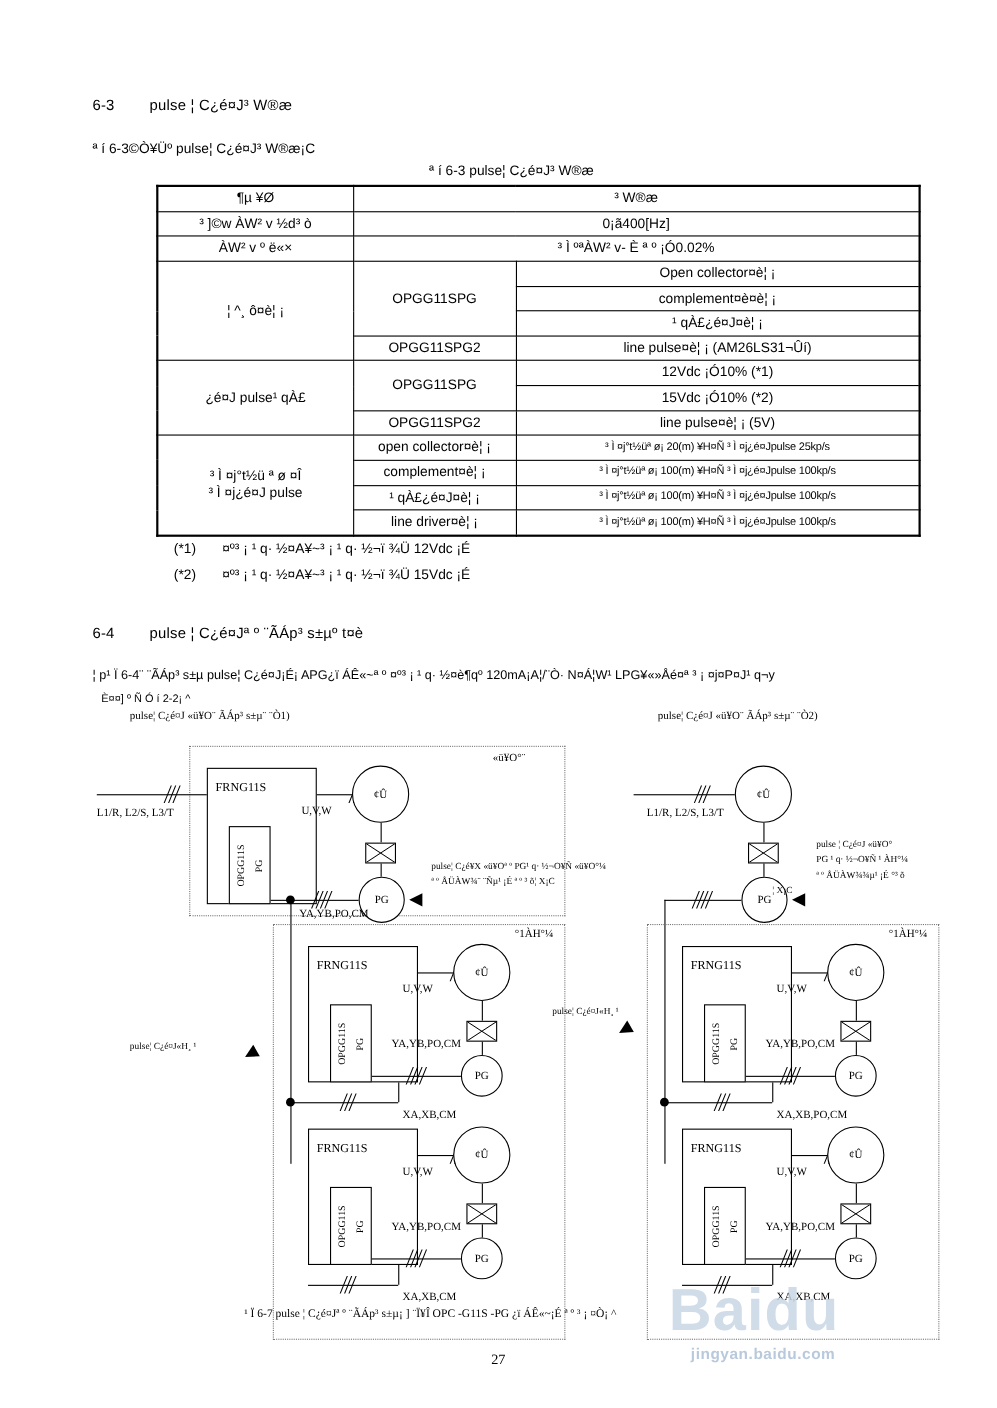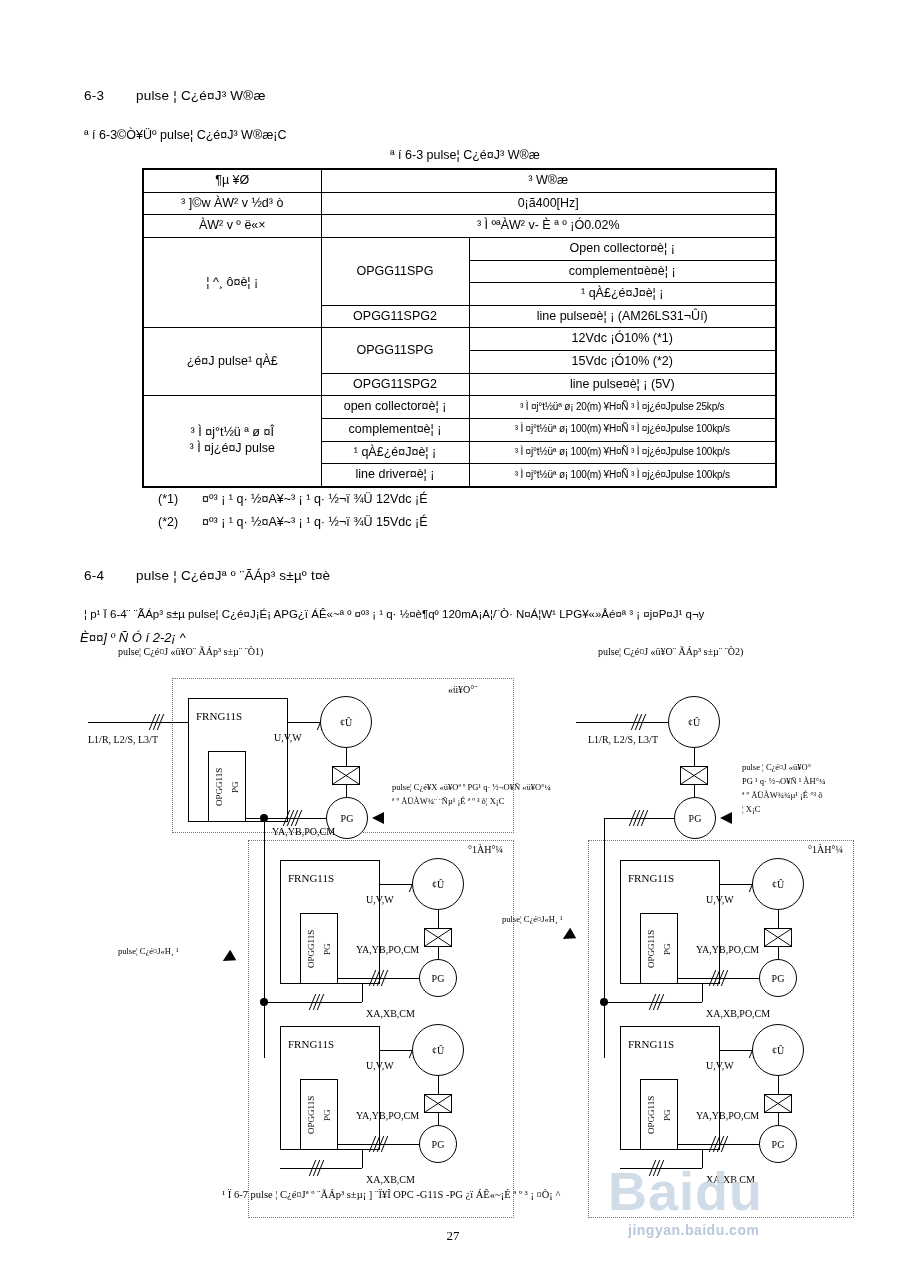--- a/index.html
+++ b/index.html
@@ -31,21 +31,21 @@
   .tbl-caption {
     position: absolute;
     font-size: 12.5px;
     white-space: nowrap;
   }
 
   
   table.spec {
     position: absolute;
     left: 142px; top: 168px;
-    width: 635px;
+    width: 695px;
     border-collapse: collapse;
     font-size: 12.5px;
   }
   table.spec, table.spec td {
     border: 1px solid #000;
   }
   table.spec { border: 2px solid #000; }
   table.spec td {
     text-align: center;
     vertical-align: middle;
@@ -249,21 +249,21 @@
   <span class="tag">(*1)</span><span>¤º³ ¡ ¹ q· ½¤A¥~³ ¡ ¹ q· ½¬ï ¾Ü 12Vdc ¡É</span>
 </div>
 <div class="fnote" style="left:158px; top:515px;">
   <span class="tag">(*2)</span><span>¤º³ ¡ ¹ q· ½¤A¥~³ ¡ ¹ q· ½¬ï ¾Ü 15Vdc ¡É</span>
 </div>
 
 <div class="h-sec" style="left:84px; top:568px;">
   <span class="num">6-4</span><span>pulse ¦ C¿é¤Jª º ¨ÃÁp³ s±µº t¤è</span>
 </div>
 <div class="p-line" style="left:84px; top:608px; font-size:11.5px;">¦ p¹ Ï  6-4¨ ¨ÃÁp³ s±µ pulse¦ C¿é¤J¡É¡ APG¿ï ÁÊ«~ª º ¤º³ ¡ ¹ q· ½¤è¶q­º 120mA¡A¦/¨Ò· N¤Á¦W¹ LPG¥«»Åé¤ª ³ ¡ ¤j¤P¤J¹ q¬y</div>
-<div class="p-line" style="left:80px; top:630px; font-size:13px;font-style:italic;">­È¤¤] º Ñ Ó í 2-2¡ ^</div>
+<div class="p-line" style="left:92px; top:630px; font-size:10px;">­È¤¤] º Ñ Ó í 2-2¡ ^</div>
 
 <div id="diagram">
 
   <div class="dlabel" style="left:118px; top:10px;">pulse¦ C¿é¤J «ü¥O¨ ÃÁp³ s±µ¨ ¨Ò1)</div>
   <div class="dlabel" style="left:598px; top:10px;">pulse¦ C¿é¤J «ü¥O¨ ÃÁp³ s±µ¨ ¨Ò2)</div>
 
   <div class="dashbox" style="left:172px; top:42px; width:342px; height:155px;"></div>
   <div class="dlabel" style="left:448px; top:48px;">«ü¥O°¨</div>
 
   <div class="dbox" style="left:188px; top:62px; width:100px; height:124px;"></div>
@@ -401,21 +401,21 @@
   <div class="slash4" style="left:632px; top:174px;">
       <span></span>
       <i></i>
     </div>
   <div class="vline" style="left:604px; top:182px; height:182px;"></div>
 
   <div class="arrowL" style="left:720px; top:176px;"></div>
   <div class="dlabel sm" style="left:742px; top:126px;">pulse ¦ C¿é¤J «ü¥O°</div>
   <div class="dlabel sm" style="left:742px; top:140px;">PG ¹ q· ½¬O¥Ñ ¹ ÀH°¼</div>
   <div class="dlabel sm" style="left:742px; top:154px;">ª º ÅÜÀW¾¾µ¹ ¡É °³ õ</div>
-  <div class="dlabel sm" style="left:742px; top:168px;">¦ X¡C</div>
+  <div class="dlabel sm" style="left:702px; top:168px;">¦ X¡C</div>
 
   <div class="dashbox" style="left:588px; top:204px; width:266px; height:378px;"></div>
   <div class="dlabel" style="left:808px; top:208px;">°1ÀH°¼</div>
 
   <div class="dbox" style="left:620px; top:224px; width:100px; height:124px;"></div>
   <div class="dlabel" style="left:628px; top:236px; font-size:11px;">FRNG11S</div>
   <div class="dbox" style="left:640px; top:277px; width:38px; height:71px;"></div>
   <div class="vertxt" style="left:646px; top:280px; height:66px;"><span>OPGG11S</span></div>
   <div class="vertxt" style="left:662px; top:288px; height:50px;"><span>PG</span></div>
 

